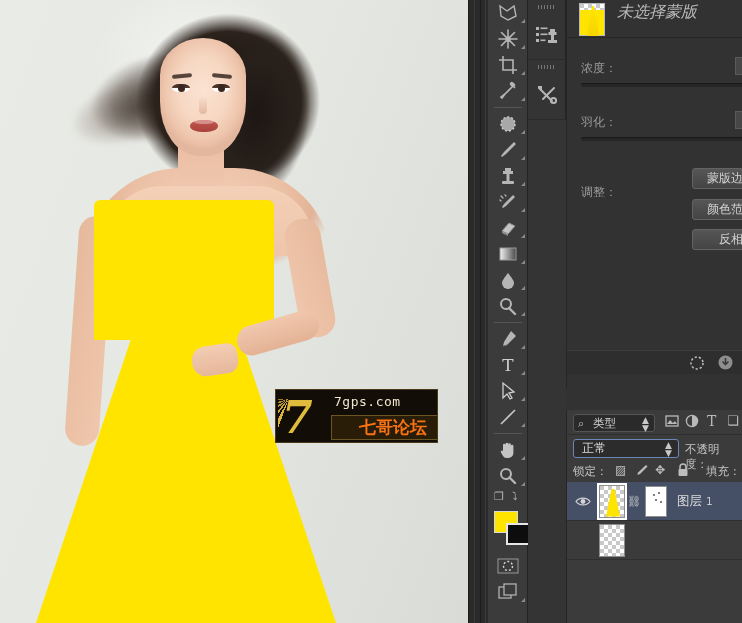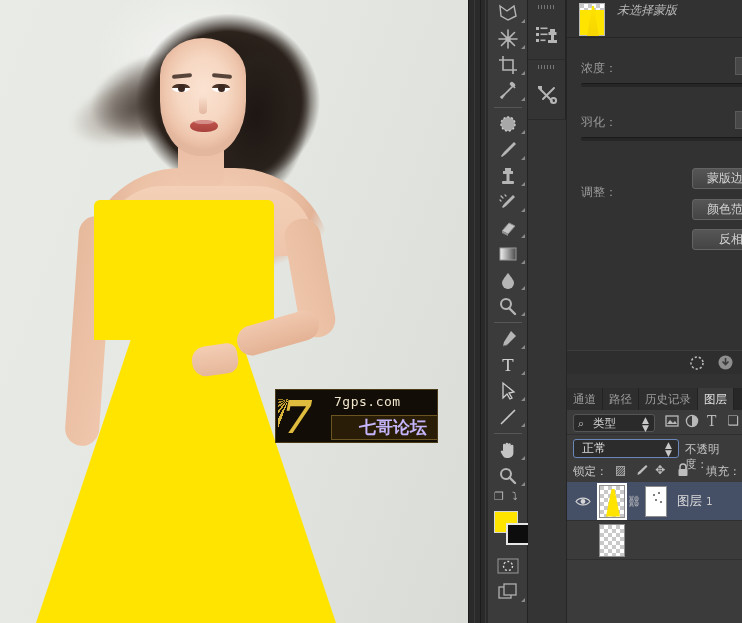--- a/index.html
+++ b/index.html
@@ -92,21 +92,21 @@
                  #c9a733 15deg 23deg, #120d06 23deg 30deg,
                  #bb9a2c 30deg 38deg, #120d06 38deg 45deg,
                  #ab8c26 45deg 53deg, #120d06 53deg 62deg,
                  #9c7e20 62deg 70deg, #120d06 70deg 360deg); }
   .wm-seven { position:absolute; left:6px; top:6px; font-size:44px; line-height:44px;
               color:#e0bc3e; font-family:"DejaVu Serif","Liberation Serif",serif;
               font-weight:700; font-style:italic; }
   .wm-url { position:absolute; left:58px; top:4px; font-size:13px; color:#f0e6cf;
             font-family:"DejaVu Sans Mono","Liberation Mono",monospace; letter-spacing:.5px; }
   .wm-cn { position:absolute; left:55px; top:25px; width:124px; height:25px;
-           background:#2a1d08; border:1px solid #6b5520; color:#c4b5fd;
+           background:#2a1d08; border:1px solid #6b5520; color:#f97316;
            font-size:17px; line-height:23px; text-align:center; font-weight:700;
            font-family:"DejaVu Sans","Liberation Sans",sans-serif; }
 
   
   .gap-col { position:absolute; left:468px; top:0; width:20px; height:623px;
              background:#2a2a2a; border-left:1px solid #1c1c1c; }
   .gap-col .l1 { position:absolute; left:5px; top:0; width:1px; height:623px; background:#3a3a3a; }
   .gap-col .l2 { position:absolute; left:11px; top:0; width:1px; height:623px; background:#1b1b1b; }
   .gap-col .l3 { position:absolute; left:16px; top:0; width:1px; height:623px; background:#3a3a3a; }
 
@@ -145,21 +145,21 @@
                 background:#323232; border-left:1px solid #252525; }
   .mask-head { position:relative; height:38px; border-bottom:1px solid #262626; }
   .mask-thumb { position:absolute; left:12px; top:3px; width:26px; height:33px;
                 border:1px solid #b9b9b9;
                 background:
                   linear-gradient(180deg, rgba(255,228,0,0) 18%, #ffe400 20%, #ffe400 100%) ,
                   repeating-conic-gradient(#ffffff 0 25%, #c9c9c9 0 50%) 0 0/8px 8px; }
   .mask-thumb .drp { position:absolute; left:7px; top:2px; width:12px; height:30px;
                 background:linear-gradient(180deg,#ffe400,#f5d400);
                 clip-path:polygon(42% 0%,58% 0%,100% 100%,0% 100%); }
-  .mask-title { position:absolute; left:50px; top:2px; font-size:12px; color:#b9b9b9;
+  .mask-title { position:absolute; left:50px; top:2px; font-size:16px; color:#b9b9b9;
                 font-style:italic; }
 
   .row-lbl { position:absolute; font-size:12px; color:#9a9a9a; }
   .num-box { position:absolute; height:18px; background:#474747; border:1px solid #5a5a5a; }
   .slider-track { position:absolute; height:4px; background:#262626;
                   border-top:1px solid #1a1a1a; border-radius:2px; }
 
   .adj-btn { position:absolute; height:21px; background:#4c4c4c;
              border:1px solid #636363; border-radius:3px; color:#d2d2d2;
              font-size:12px; line-height:19px; text-align:center;
@@ -509,26 +509,20 @@
         <svg style="position:absolute; left:122px; top:4px;" width="16" height="16" viewBox="0 0 16 16">
             <circle cx="8" cy="8" r="6" fill="none" stroke="#bdbdbd" stroke-width="1.5" stroke-dasharray="2.2 2"></circle>
           </svg>
         <svg style="position:absolute; left:150px; top:3px;" width="17" height="17" viewBox="0 0 17 17">
             <circle cx="8.5" cy="8.5" r="7" fill="#8e8e8e"></circle>
             <path d="M8.5 4 v6 M5.5 7.5 L8.5 10.5 L11.5 7.5" stroke="#3a3a3a" stroke-width="1.6" fill="none"></path>
           </svg>
       </div>
     </div>
 
-    <div class="tabs">
-      <div class="tab">通道</div>
-      <div class="tab">路径</div>
-      <div class="tab">历史记录</div>
-      <div class="tab active">图层</div>
-    </div>
 
     <div class="layers">
 
       <div class="filter-row">
         <div class="kind-sel">
           <span class="mag">⌕</span>
           <span class="txt">类型</span>
           <span class="arrows">▲<br>▼</span>
         </div>
         <svg class="ficon" style="left:98px;" width="14" height="14" viewBox="0 0 14 14">

